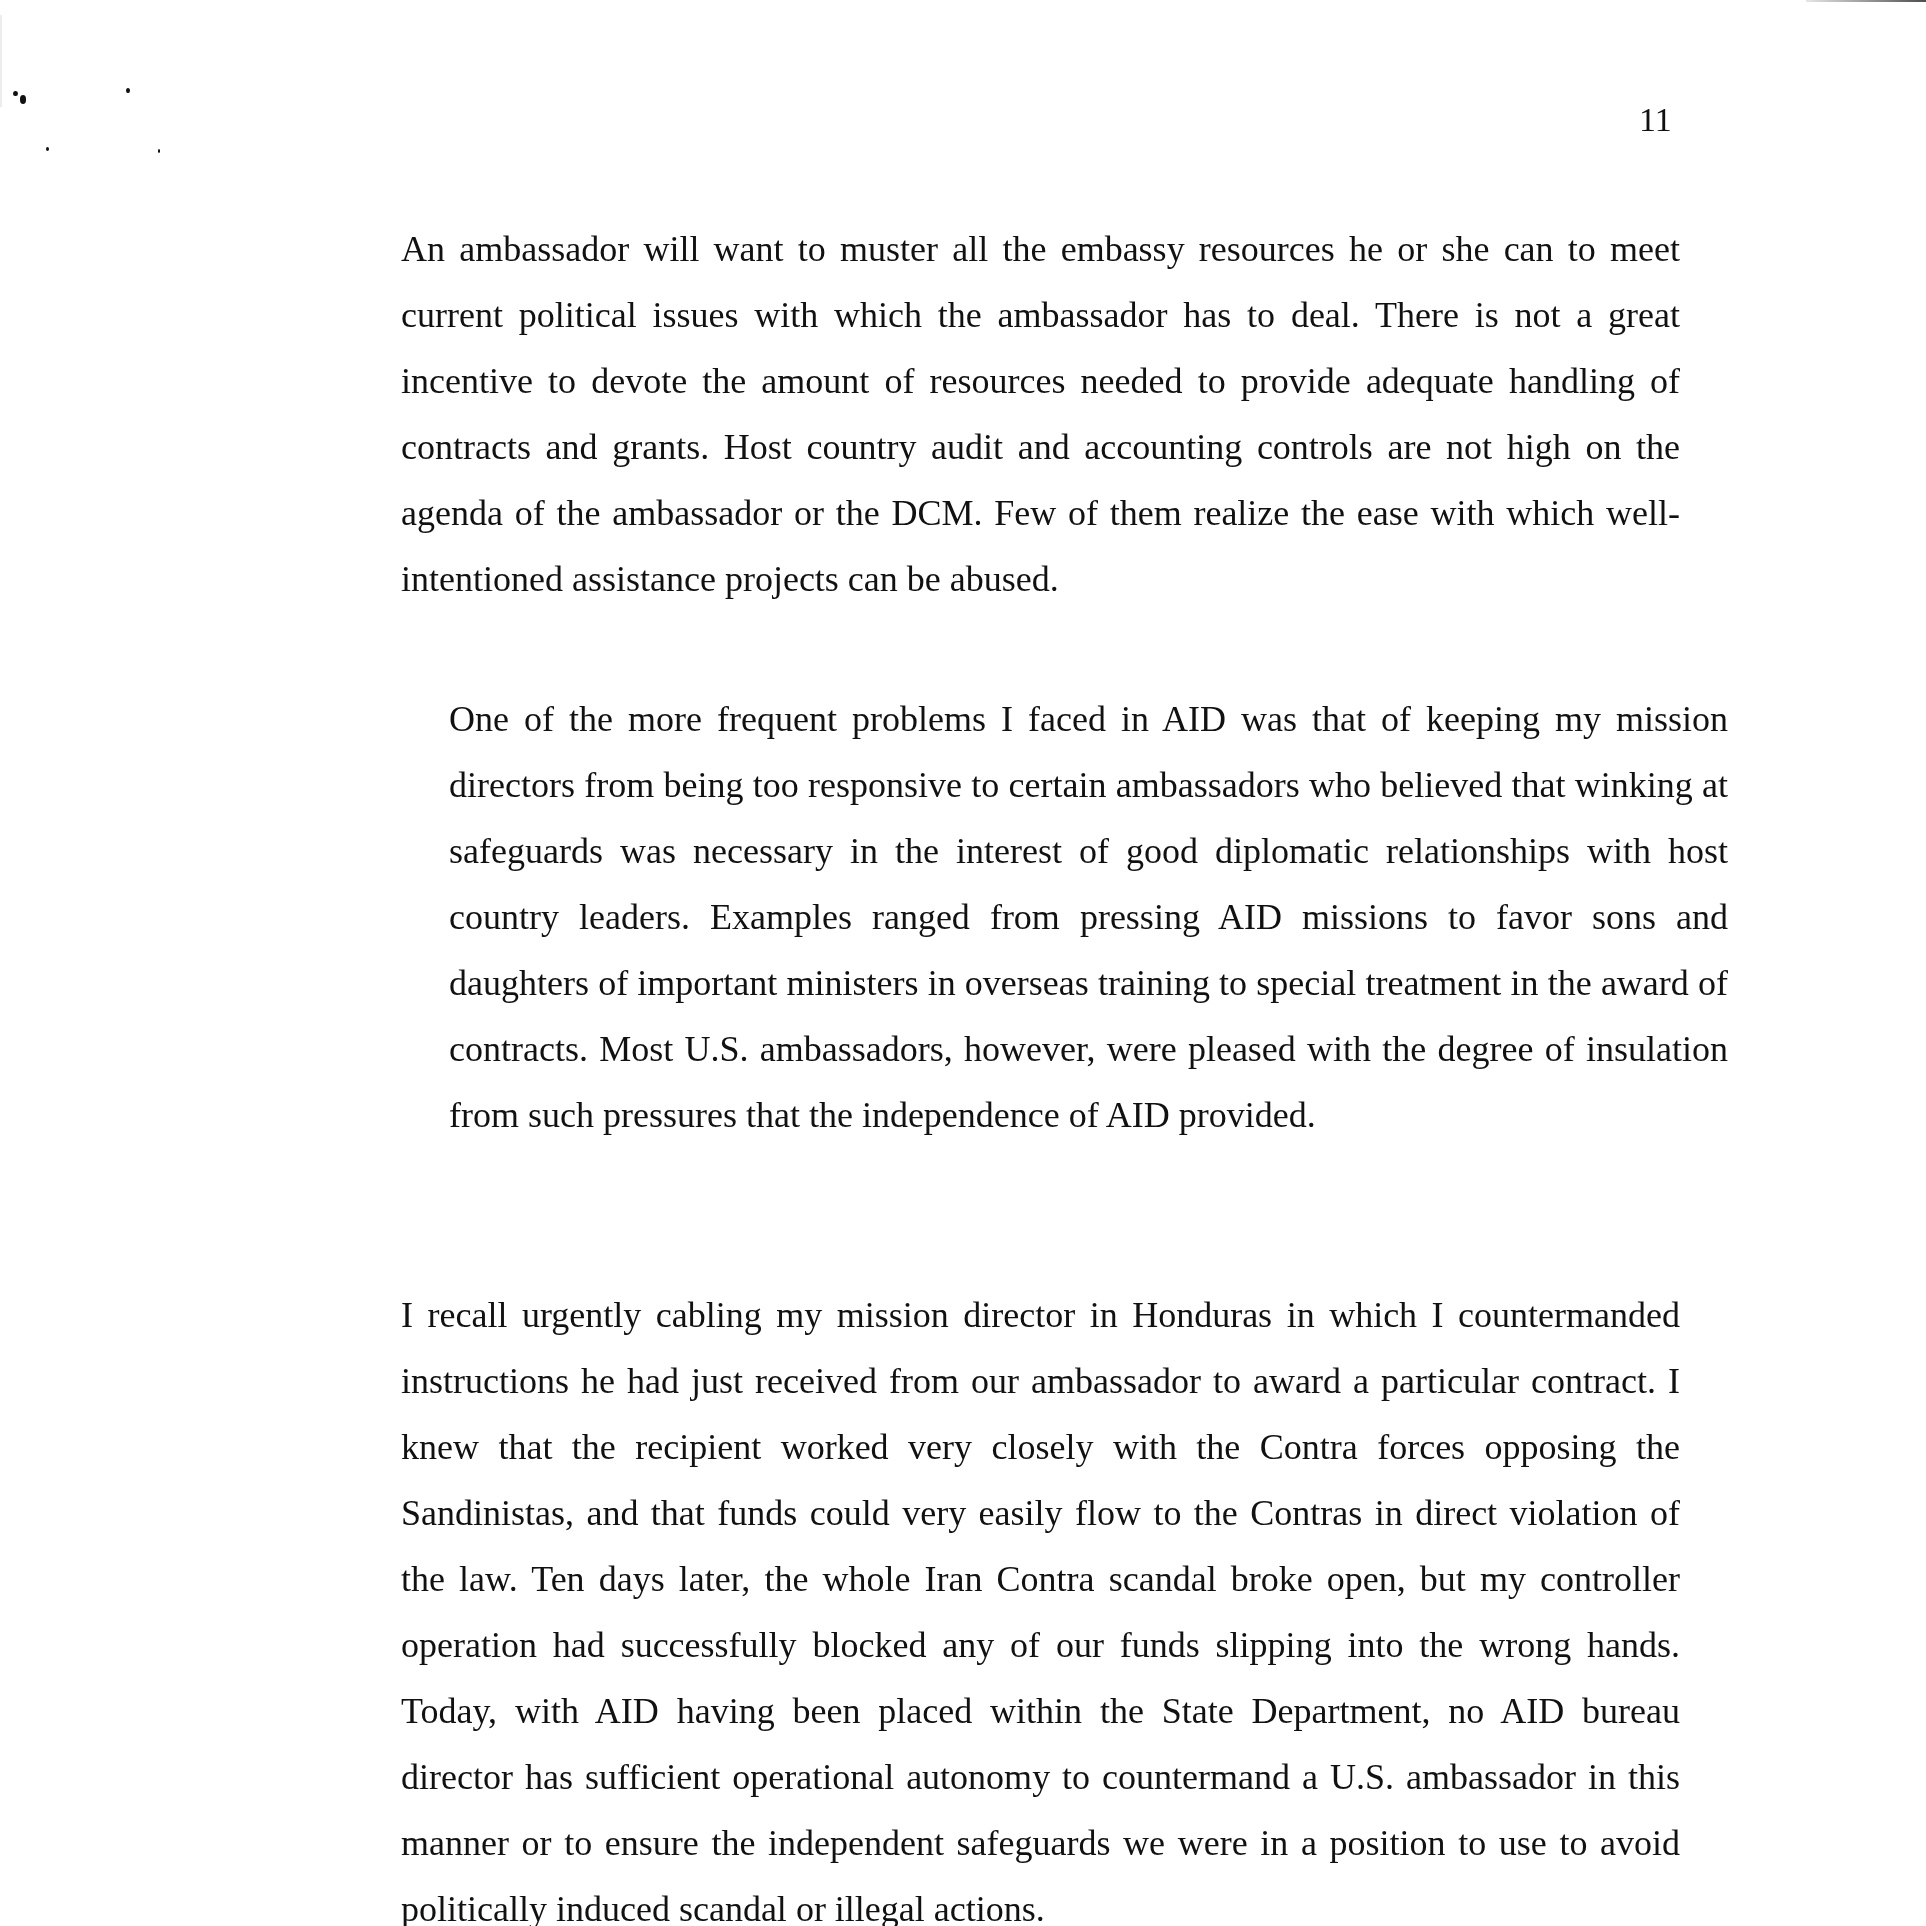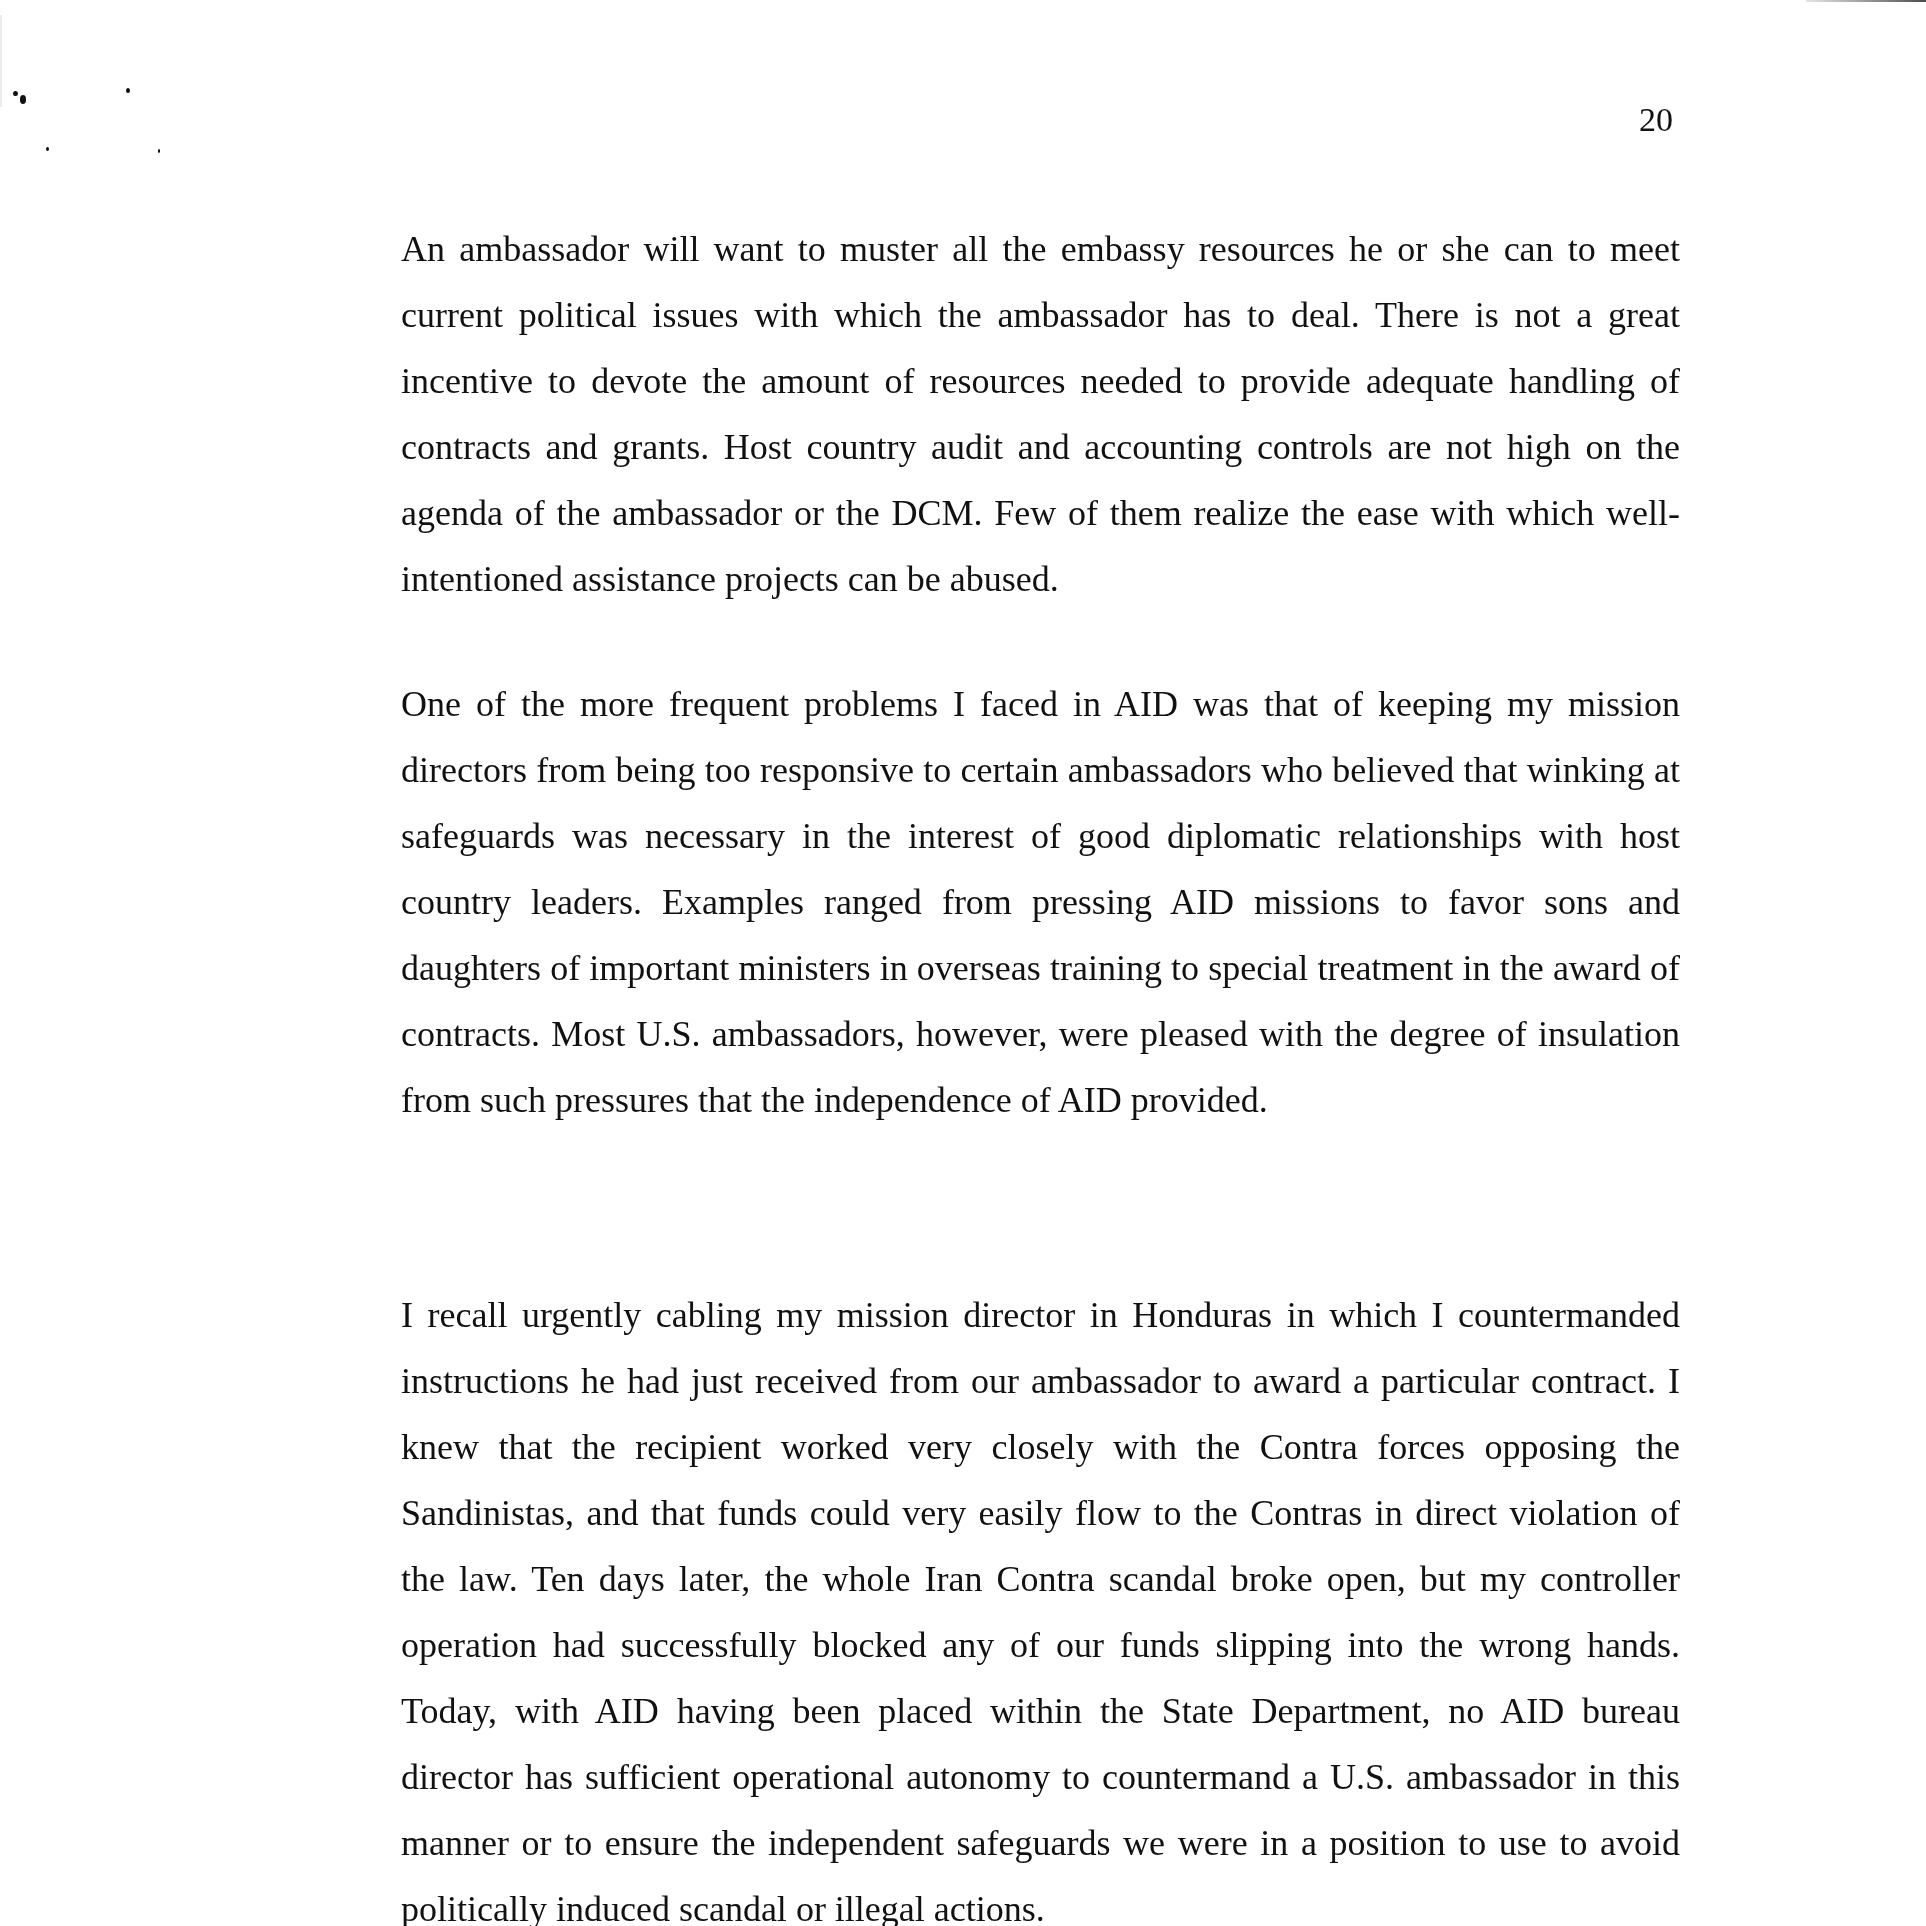--- a/index.html
+++ b/index.html
@@ -49,33 +49,33 @@
       line-height: 66px;
       text-align: justify;
       text-align-last: left;
       margin: 0;
     }
     .indented {
       left: 401px;
       width: 1279px;
     }
     .p1 { top: 216px; }
-    .p2 { top: 671px; }
+    .p2 { top: 686px; margin-left: 48px; }
     .p3 { top: 1282px; }
   </style>
 </head>
 <body>
 
 <div class="top-rule"></div>
 <div class="left-edge"></div>
 
 <div class="scan-mark" style="top:91px;left:13px;width:4.6px;height:5.4px;"></div>
 <div class="scan-mark" style="top:95px;left:20px;width:6.2px;height:8.5px;"></div>
 <div class="scan-mark" style="top:88px;left:126px;width:3.9px;height:5.4px;"></div>
 <div class="scan-mark" style="top:147px;left:46px;width:3.1px;height:3.9px;"></div>
 <div class="scan-mark" style="top:149px;left:158px;width:2.3px;height:3.9px;"></div>
 
-<div class="page-number">20</div>
+<div class="page-number">11</div>
 
 <p class="para indented p1">An ambassador will want to muster all the embassy resources he or she can to meet current political issues with which the ambassador has to deal.  There is not a great incentive to devote the amount of resources needed to provide adequate handling of contracts and grants.  Host country audit and accounting controls are not high on the agenda of the ambassador or the DCM.  Few of them realize the ease with which well-intentioned assistance projects can be abused.</p>
 <p class="para indented p2">One of the more frequent problems I faced in AID was that of keeping my mission directors from being too responsive to certain ambassadors who believed that winking at safeguards was necessary in the interest of good diplomatic relationships with host country leaders.  Examples ranged from pressing AID missions to favor sons and daughters of important ministers in overseas training to special treatment in the award of contracts.  Most U.S. ambassadors, however, were pleased with the degree of insulation from such pressures that the independence of AID provided.</p>
 <p class="para indented p3">I recall urgently cabling my mission director in Honduras in which I countermanded instructions he had just received from our ambassador to award a particular contract.  I knew that the recipient worked very closely with the Contra forces opposing the Sandinistas, and that funds could very easily flow to the Contras in direct violation of the law.  Ten days later, the whole Iran Contra scandal broke open, but my controller operation had successfully blocked any of our funds slipping into the wrong hands.  Today, with AID having been placed within the State Department, no AID bureau director has sufficient operational autonomy to countermand a U.S. ambassador in this manner or to ensure the independent safeguards we were in a position to use to avoid politically induced scandal or illegal actions.</p>
 
 
 </body></html>

